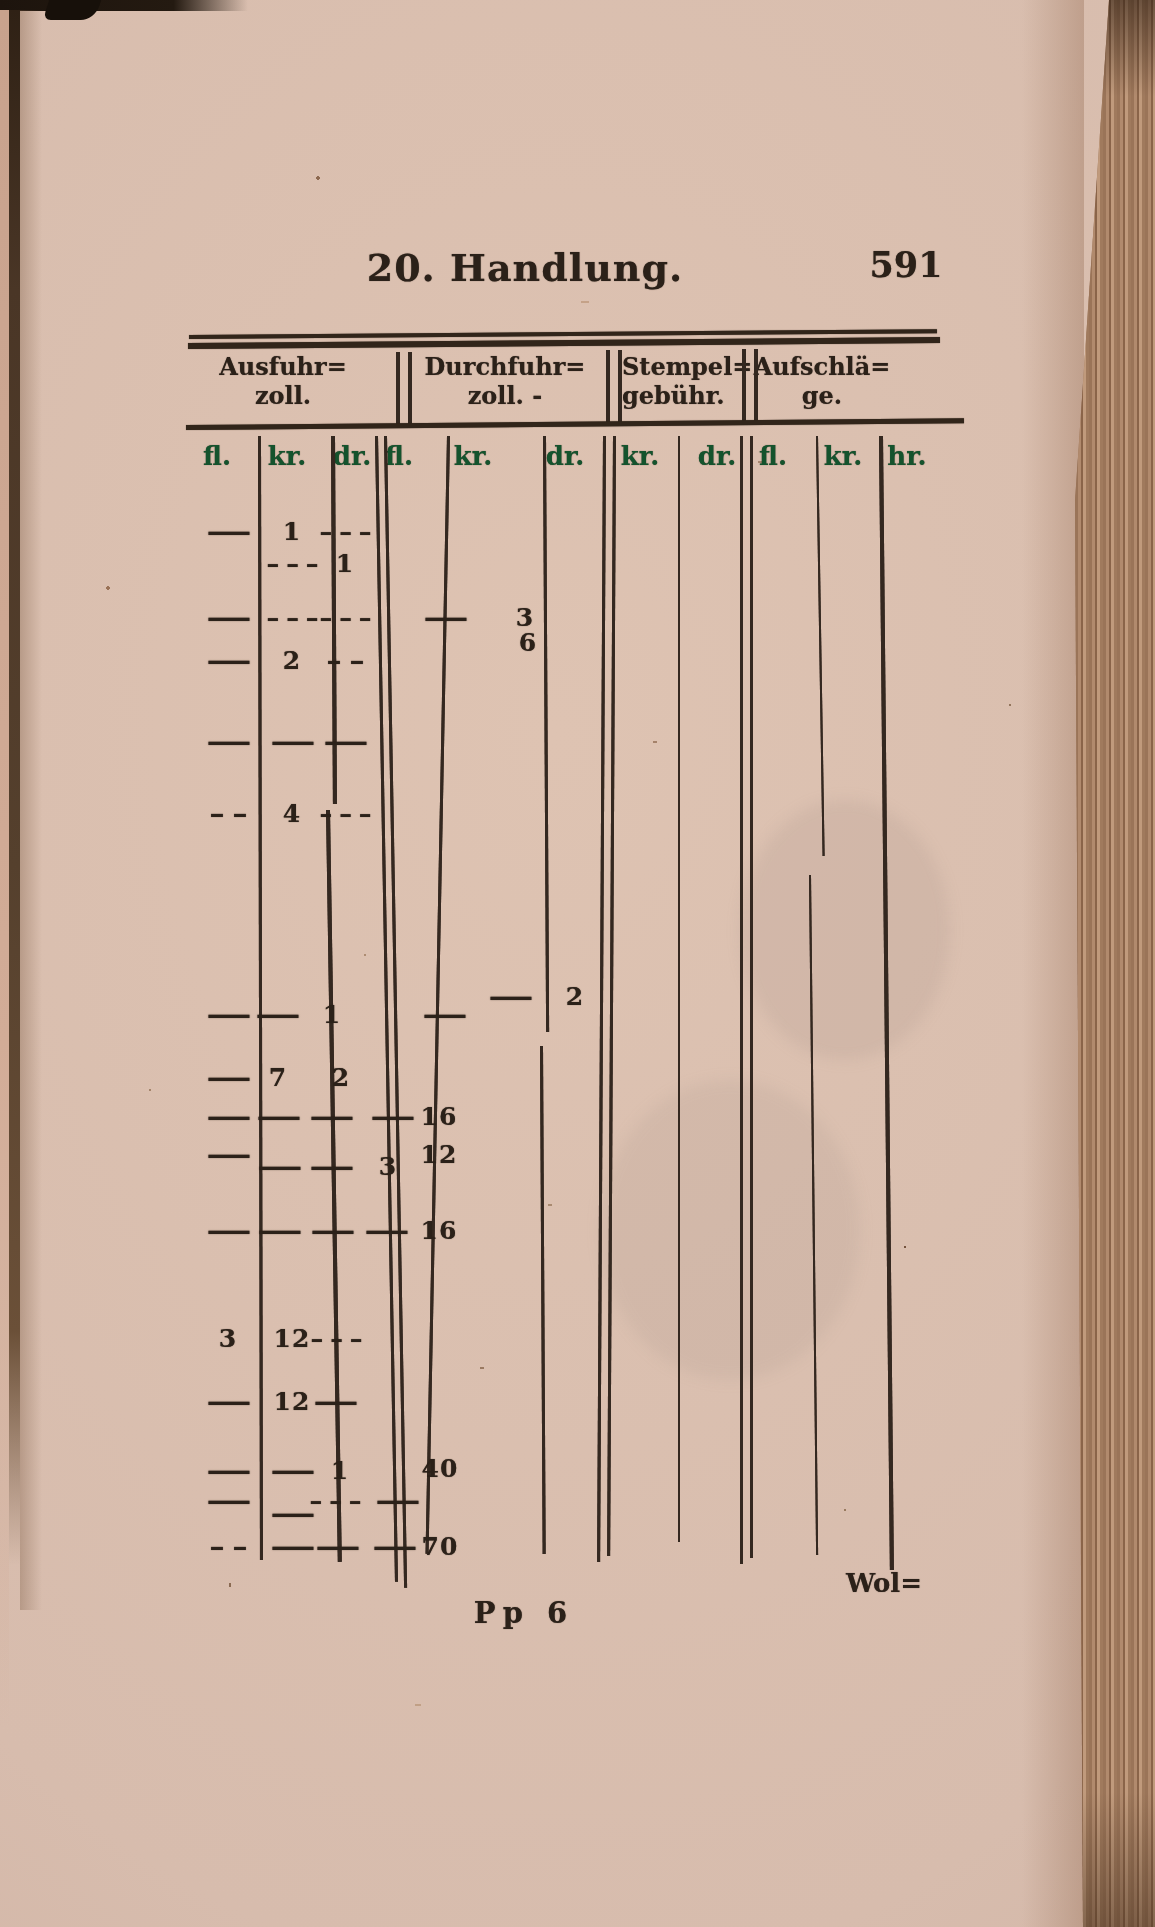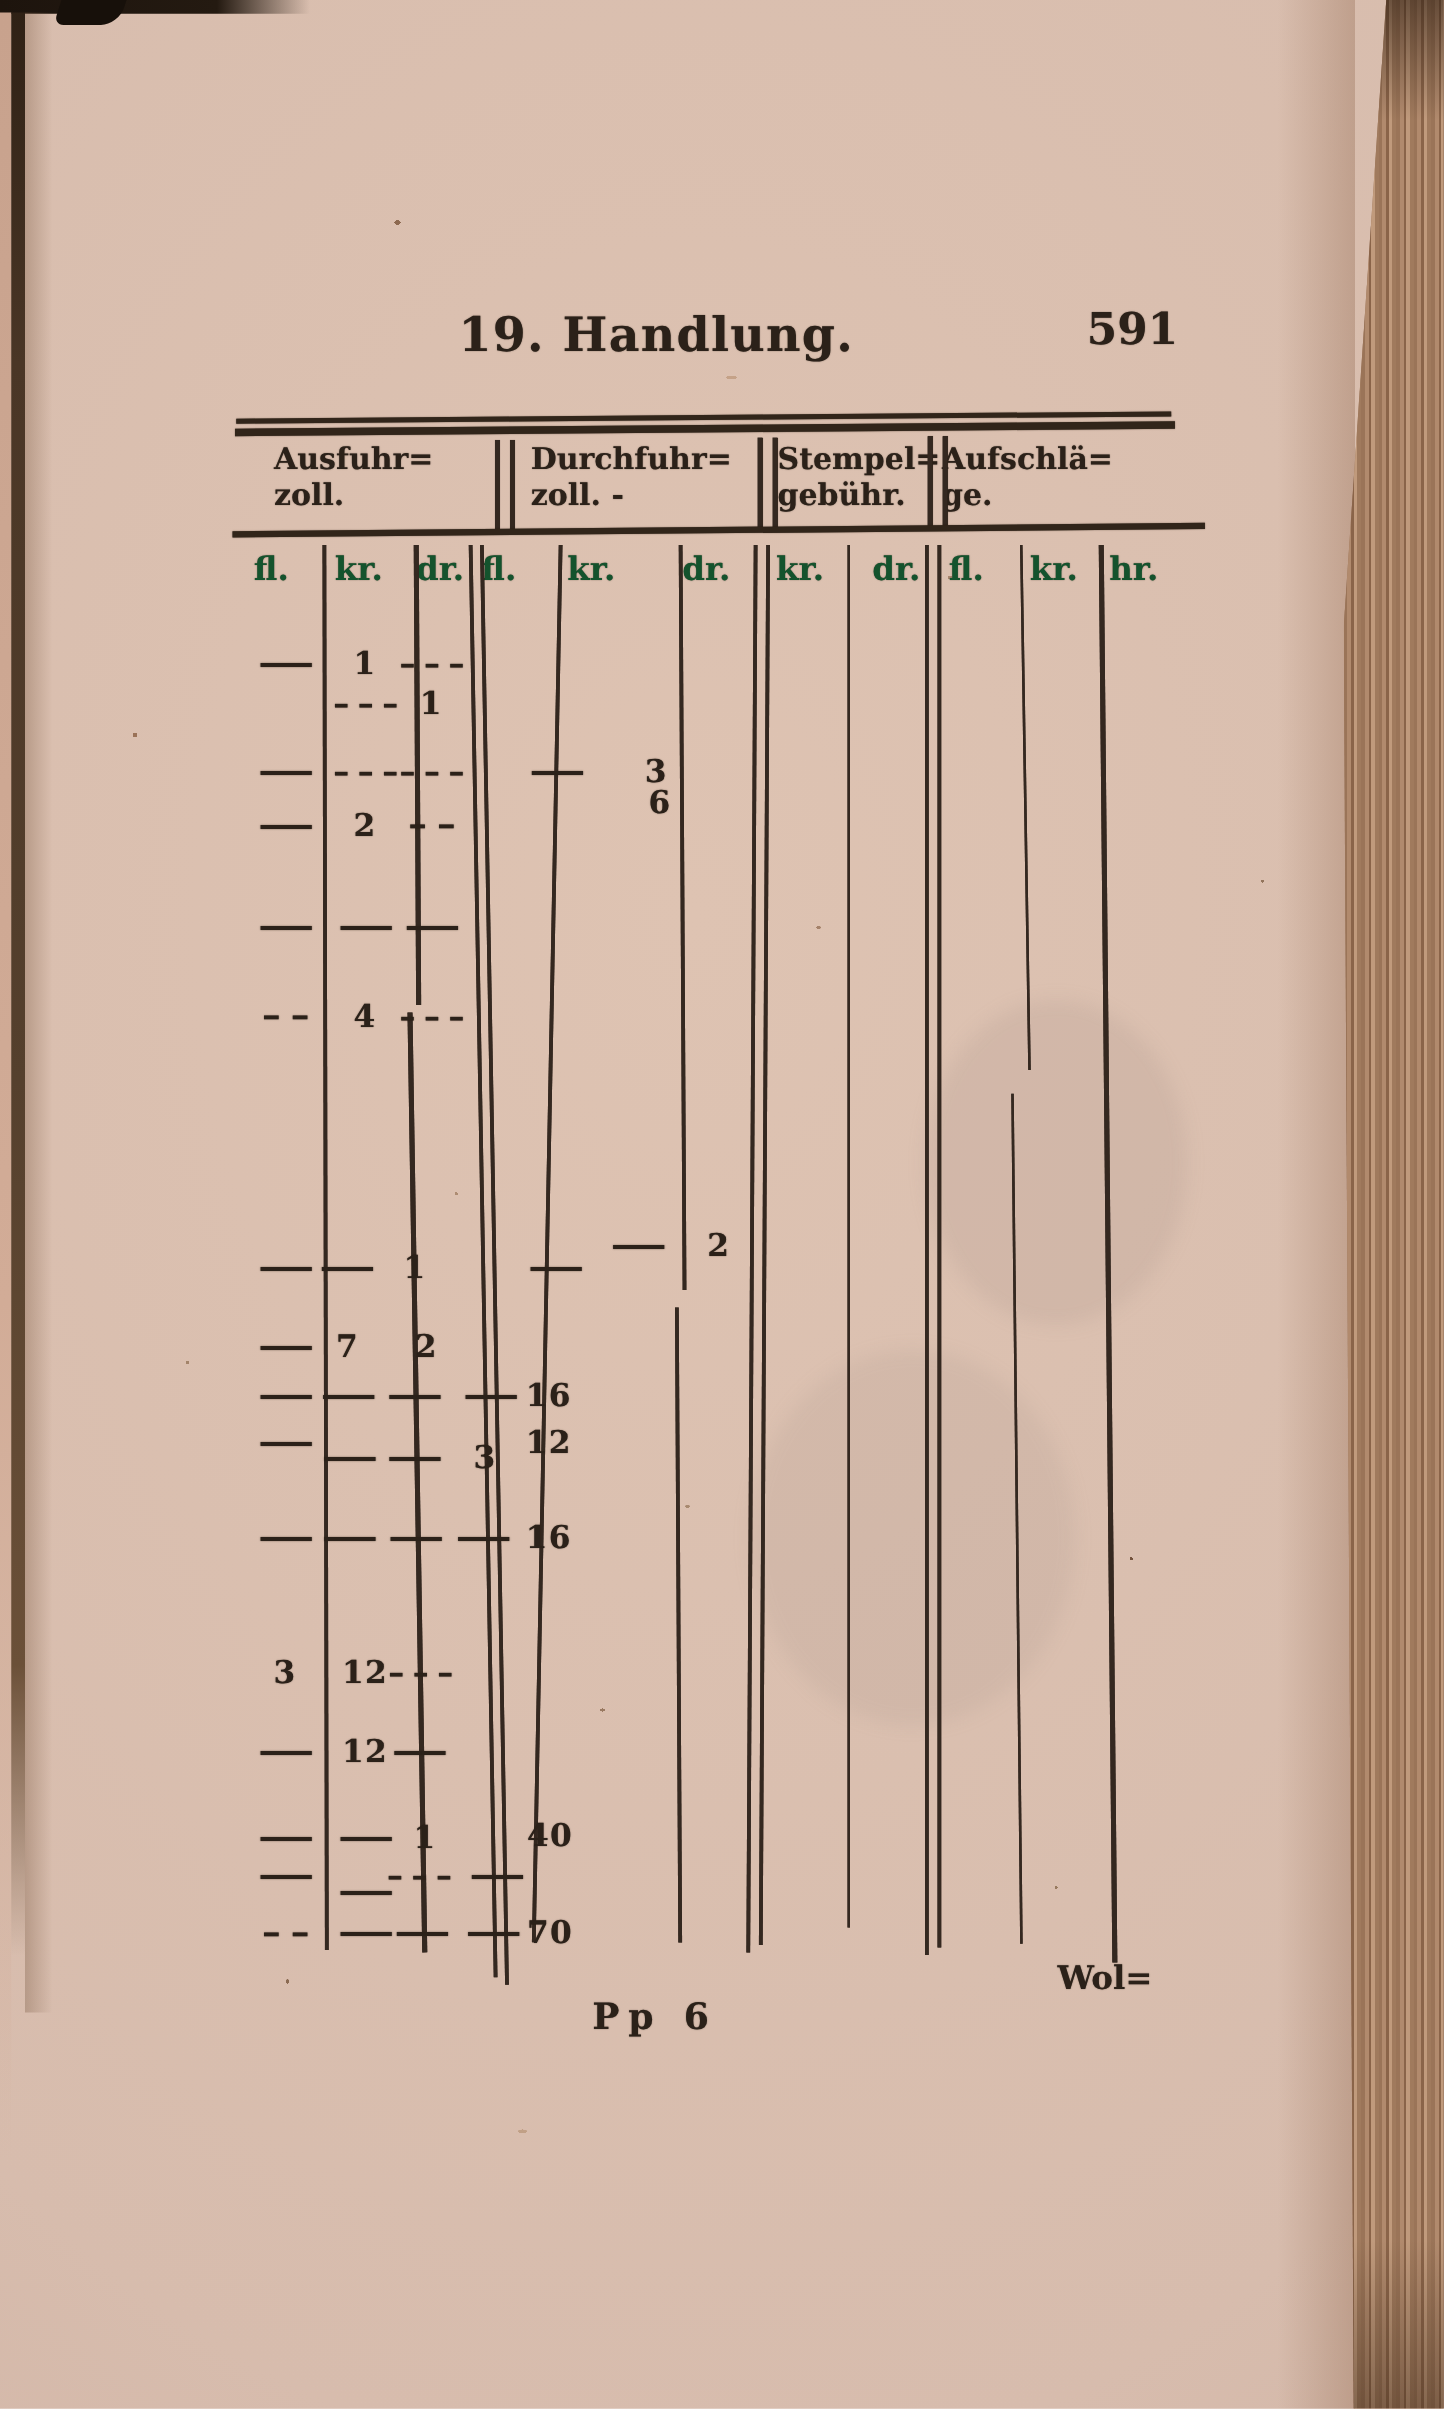--- a/index.html
+++ b/index.html
@@ -44,21 +44,21 @@
     border-right:3px solid #5f4430;
   }
   .ghost{border-radius:50%;filter:blur(7px);}
   
   .page-title{left:525px;top:267px;font-size:38px;font-weight:bold;letter-spacing:1px;white-space:nowrap;}
   .page-number{left:906px;top:264px;font-size:35px;font-weight:bold;}
   
   .hrule{background:#31251a;box-shadow:0 0 1px rgba(40,28,18,.8);transform-origin:left center;}
   .vrule{background:#342820;box-shadow:0 0 .5px rgba(40,28,18,.9);transform-origin:top center;}
   
-  .group{top:352px;font-size:24px;font-weight:bold;line-height:29px;text-align:left;transform:translateX(-50%);white-space:nowrap;}
+  .group{top:352px;font-size:24px;font-weight:bold;line-height:29px;text-align:center;transform:translateX(-50%);white-space:nowrap;}
   .group.left-align{transform:none;text-align:left;}
   .colhead{position:absolute;font-size:26px;font-weight:bold;transform:translate(-50%,-50%);white-space:nowrap;color:#14532d;text-shadow:0 0 1px rgba(40,28,18,.65);}
   
   .cell{position:absolute;font-size:25px;font-weight:bold;transform:translate(-50%,-50%);white-space:nowrap;color:#2b2119;text-shadow:0 0 1px rgba(40,28,18,.7);letter-spacing:1px;}
   .cell.dash{letter-spacing:-1px;}
   .cell.dash.d1{transform:translate(-50%,-50%) scaleX(1.7);font-size:27px;}
   .cell.dash.d2{transform:translate(-50%,-50%) scaleX(1.15);font-size:26px;}
   .cell.dash.d3{transform:translate(-50%,-50%) scaleX(1.02);font-size:25px;}
   
   .signature{left:524px;top:1613px;font-size:29px;font-weight:bold;letter-spacing:7px;}
@@ -70,21 +70,21 @@
 <div class="abs top-band"></div>
 <div class="abs corner-blob"></div>
 <div class="abs gutter-strip"></div>
 <div class="abs gutter-line"></div>
 <div class="abs gutter-shadow"></div>
 <div class="abs edge-shadow"></div>
 <div class="abs book-edge"></div>
 <div class="abs ghost" style="left:740px;top:800px;width:210px;height:260px;background:rgba(150,130,118,.14);"></div>
 <div class="abs ghost" style="left:600px;top:1080px;width:260px;height:300px;background:rgba(150,132,120,.12);"></div>
 
-<div class="abs center ink page-title">19. Handlung.</div>
+<div class="abs center ink page-title">20. Handlung.</div>
 <div class="abs center ink page-number">591</div>
 
 <div class="abs hrule" style="left:189px;top:335px;width:748px;height:3.5px;transform:rotate(-0.45deg);"></div>
 <div class="abs hrule" style="left:188px;top:343px;width:752px;height:5.5px;transform:rotate(-0.45deg);"></div>
 
 <div class="abs ink group" style="left:283px;">
   <div>Ausfuhr=</div>
   <div>zoll.</div>
 </div>
 <div class="abs ink group" style="left:505px;">

